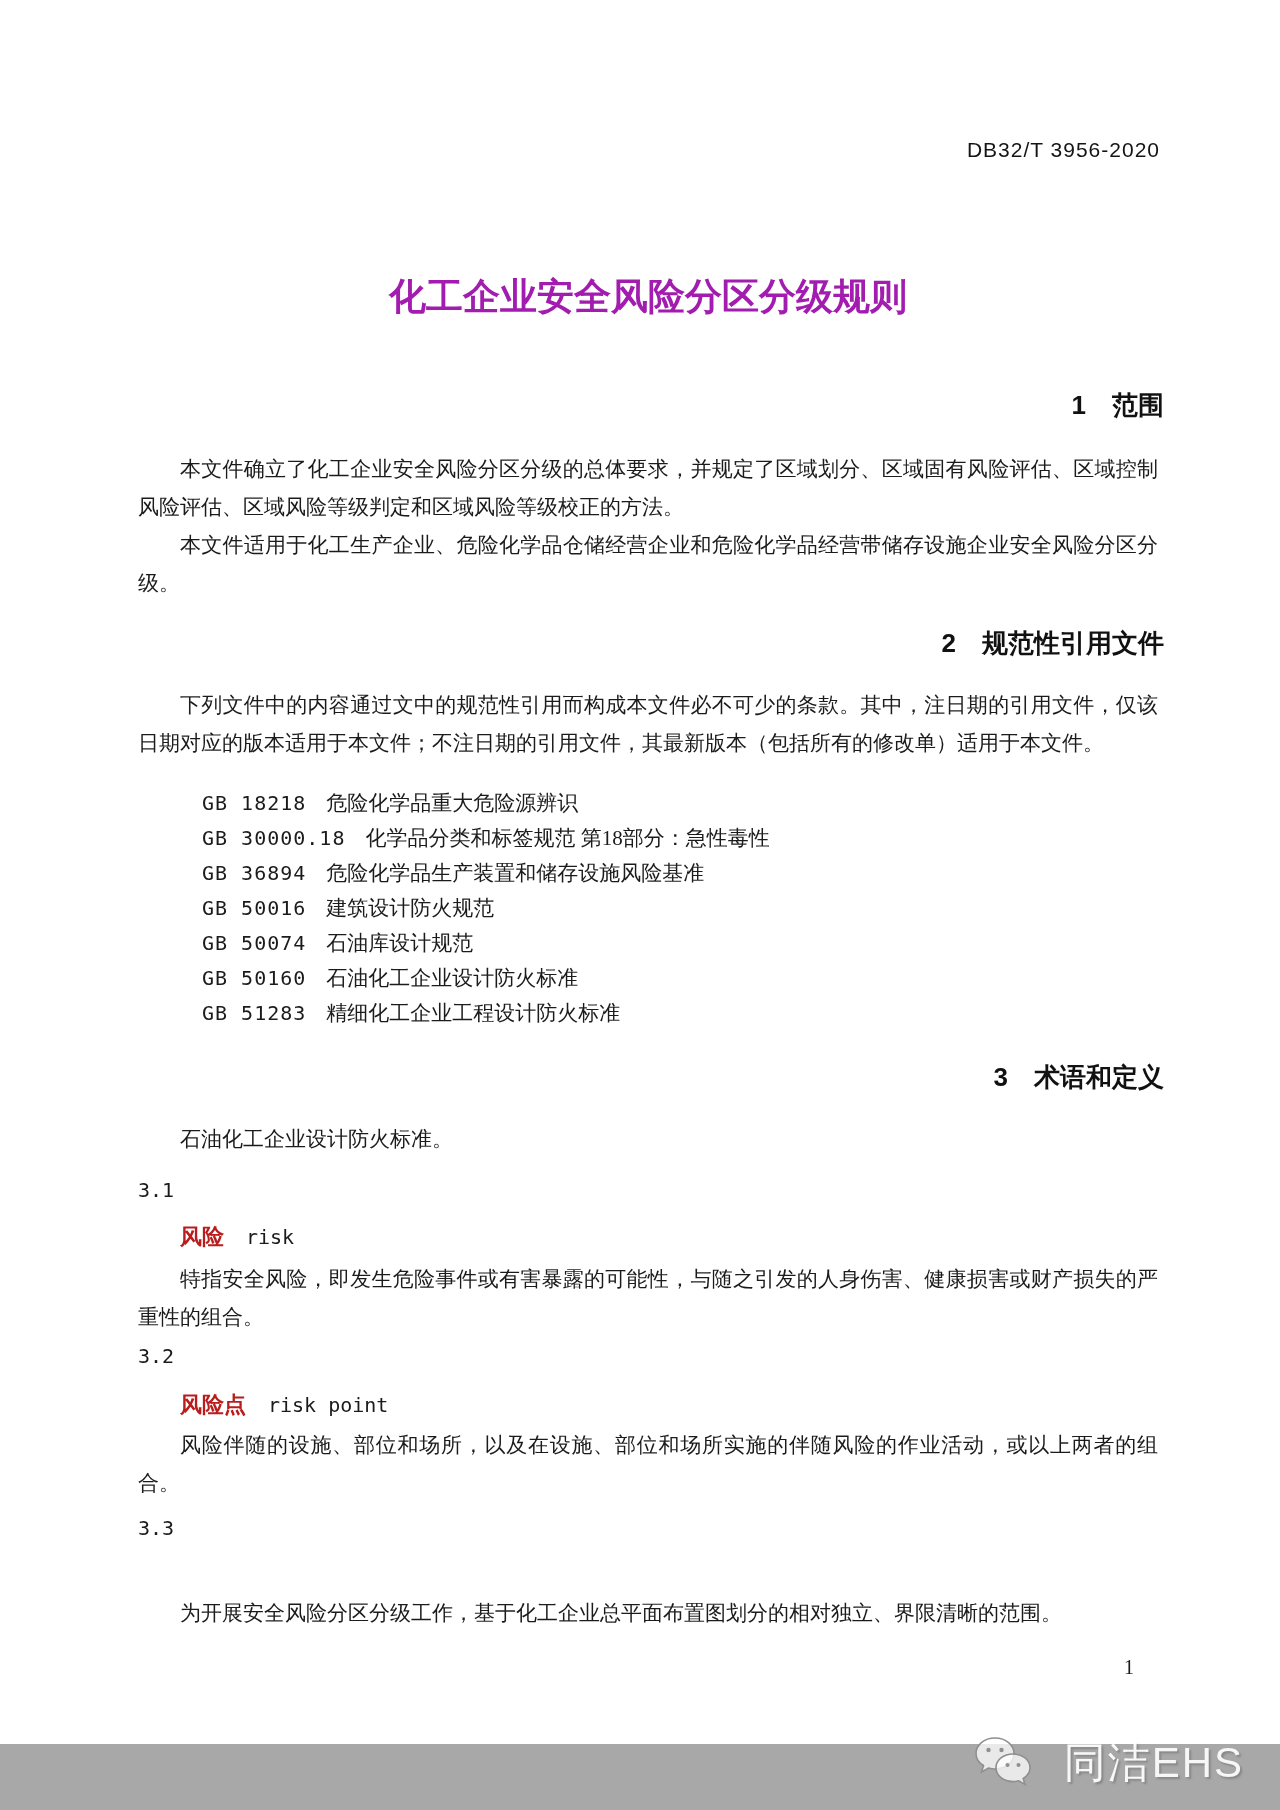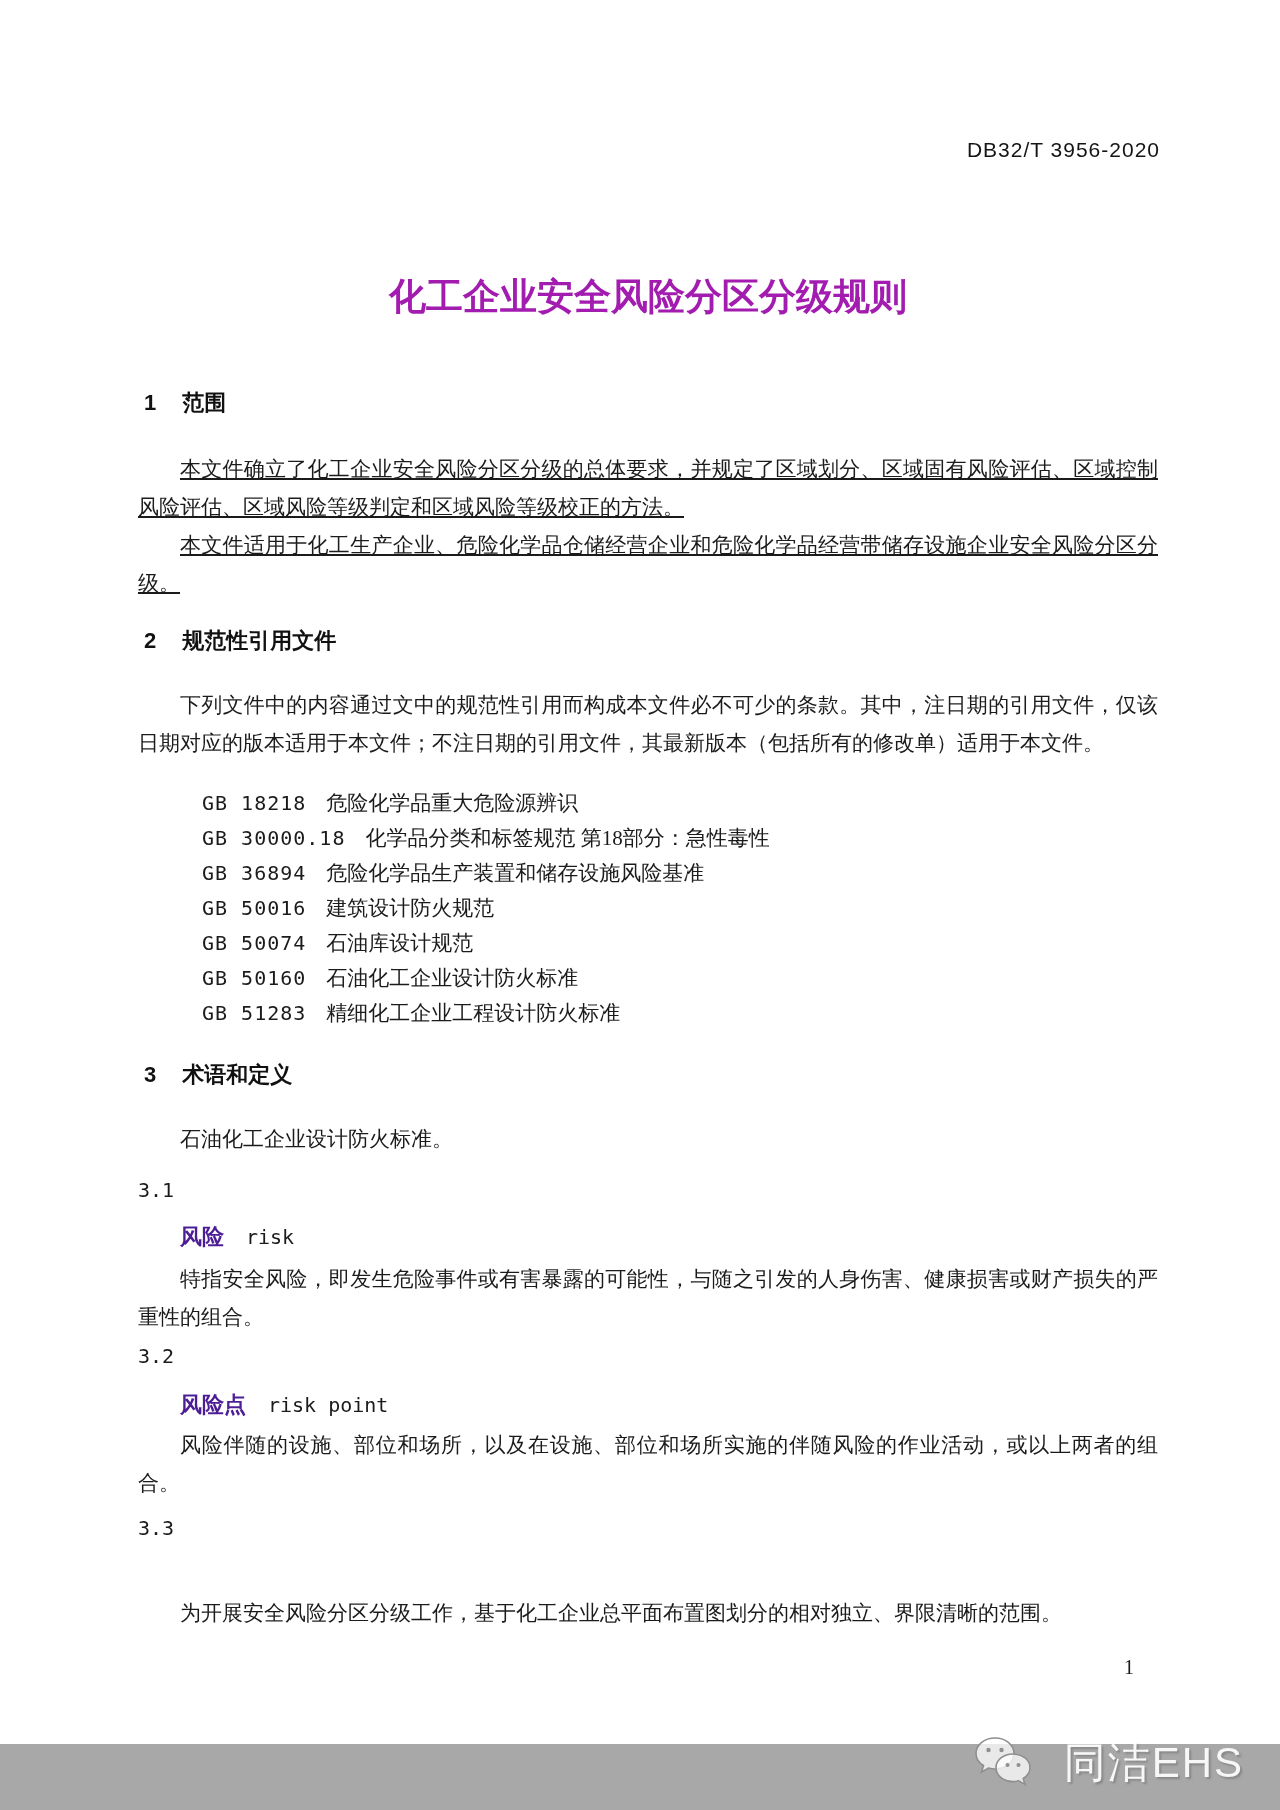--- a/index.html
+++ b/index.html
@@ -22,21 +22,21 @@
   .doc-title{
     top:272px;left:138px;width:1020px;
     text-align:center;
     font-family:"Liberation Sans", sans-serif;
     font-weight:bold;font-size:37px;
     color:#a21caf;
   }
   .sec-head{
     left:144px;width:1020px;
     font-family:"Liberation Sans", sans-serif;
-    font-weight:bold;font-size:22px;color:#111;
+    font-weight:bold;font-size:26px;color:#111;text-align:right;
   }
   .sec-head .no{display:inline-block;margin-right:26px;}
   .body-block{left:138px;width:1020px;}
   .para{
     margin:0;
     font-size:21px;line-height:38px;
     text-align:justify;text-indent:2em;
     color:#1b1b1b;
   }
   .refs{left:202px;width:964px;list-style:none;margin:0;padding:0;}
@@ -53,21 +53,21 @@
     left:138px;
     font-family:"DejaVu Sans Mono", monospace;
     font-size:20px;color:#1b1b1b;
   }
   .term-line{
     left:180px;width:978px;
     font-size:21px;
   }
   .term-cn{
     font-family:Liberation Sans, sans-serif;
-    font-weight:bold;font-size:22px;color:#4c1d95;
+    font-weight:bold;font-size:22px;color:#b91c1c;
   }
   .term-en{
     font-family:"DejaVu Sans Mono", monospace;
     font-size:20px;margin-left:22px;color:#1b1b1b;
   }
   .page-num{
     top:1656px;right:146px;
     font-size:20px;color:#1b1b1b;
   }
   .footer-band{
@@ -91,21 +91,21 @@
 
 <div class="page">
 
   <div class="abs doc-ref">DB32/T 3956-2020</div>
 
   <div class="abs doc-title">化工企业安全风险分区分级规则</div>
 
   <div class="abs sec-head" style="top:388px;">
     <span class="no">1</span><span>范围</span>
   </div>
-  <div class="abs body-block" style="top:450px;text-decoration:underline;">
+  <div class="abs body-block" style="top:450px;">
     <p class="para">本文件确立了化工企业安全风险分区分级的总体要求，并规定了区域划分、区域固有风险评估、区域控制风险评估、区域风险等级判定和区域风险等级校正的方法。</p>
     <p class="para">本文件适用于化工生产企业、危险化学品仓储经营企业和危险化学品经营带储存设施企业安全风险分区分级。</p>
   </div>
 
   <div class="abs sec-head" style="top:626px;">
     <span class="no">2</span><span>规范性引用文件</span>
   </div>
   <div class="abs body-block" style="top:686px;">
     <p class="para">下列文件中的内容通过文中的规范性引用而构成本文件必不可少的条款。其中，注日期的引用文件，仅该日期对应的版本适用于本文件；不注日期的引用文件，其最新版本（包括所有的修改单）适用于本文件。</p>
   </div>

